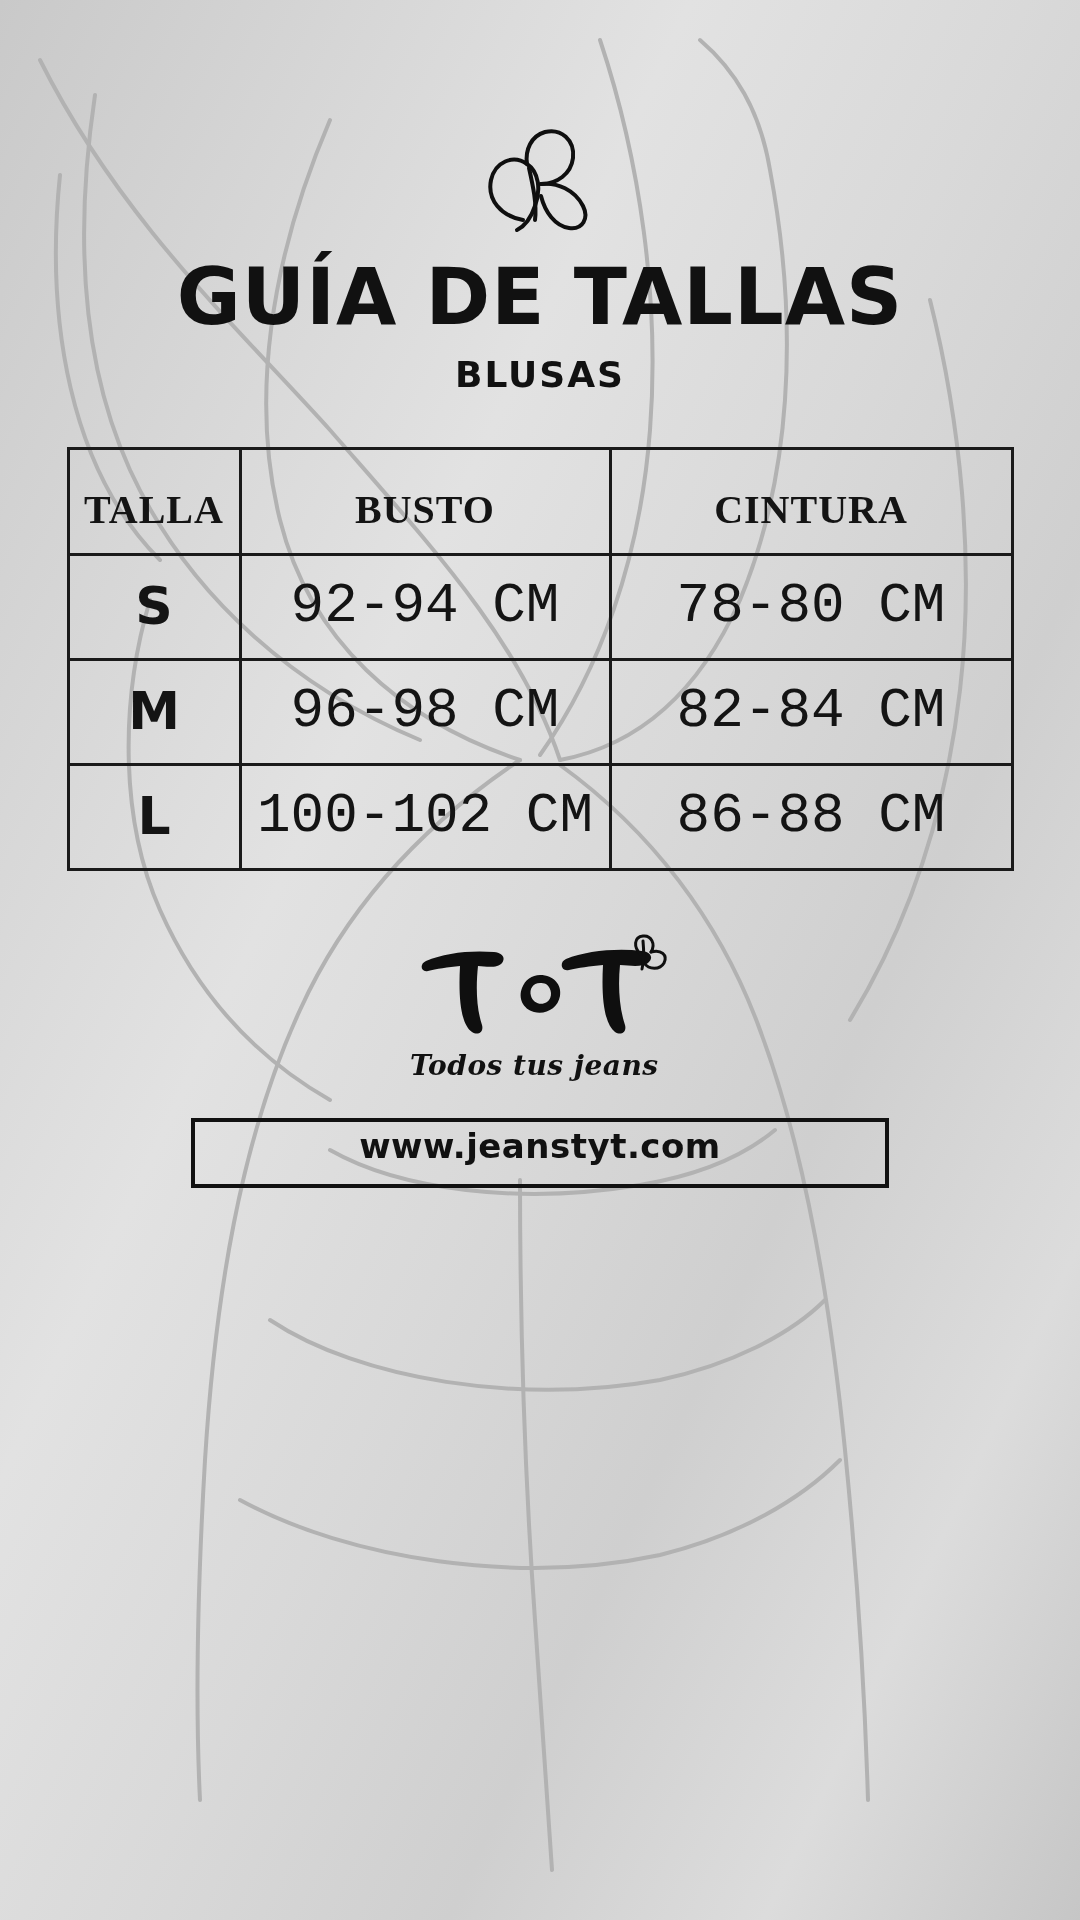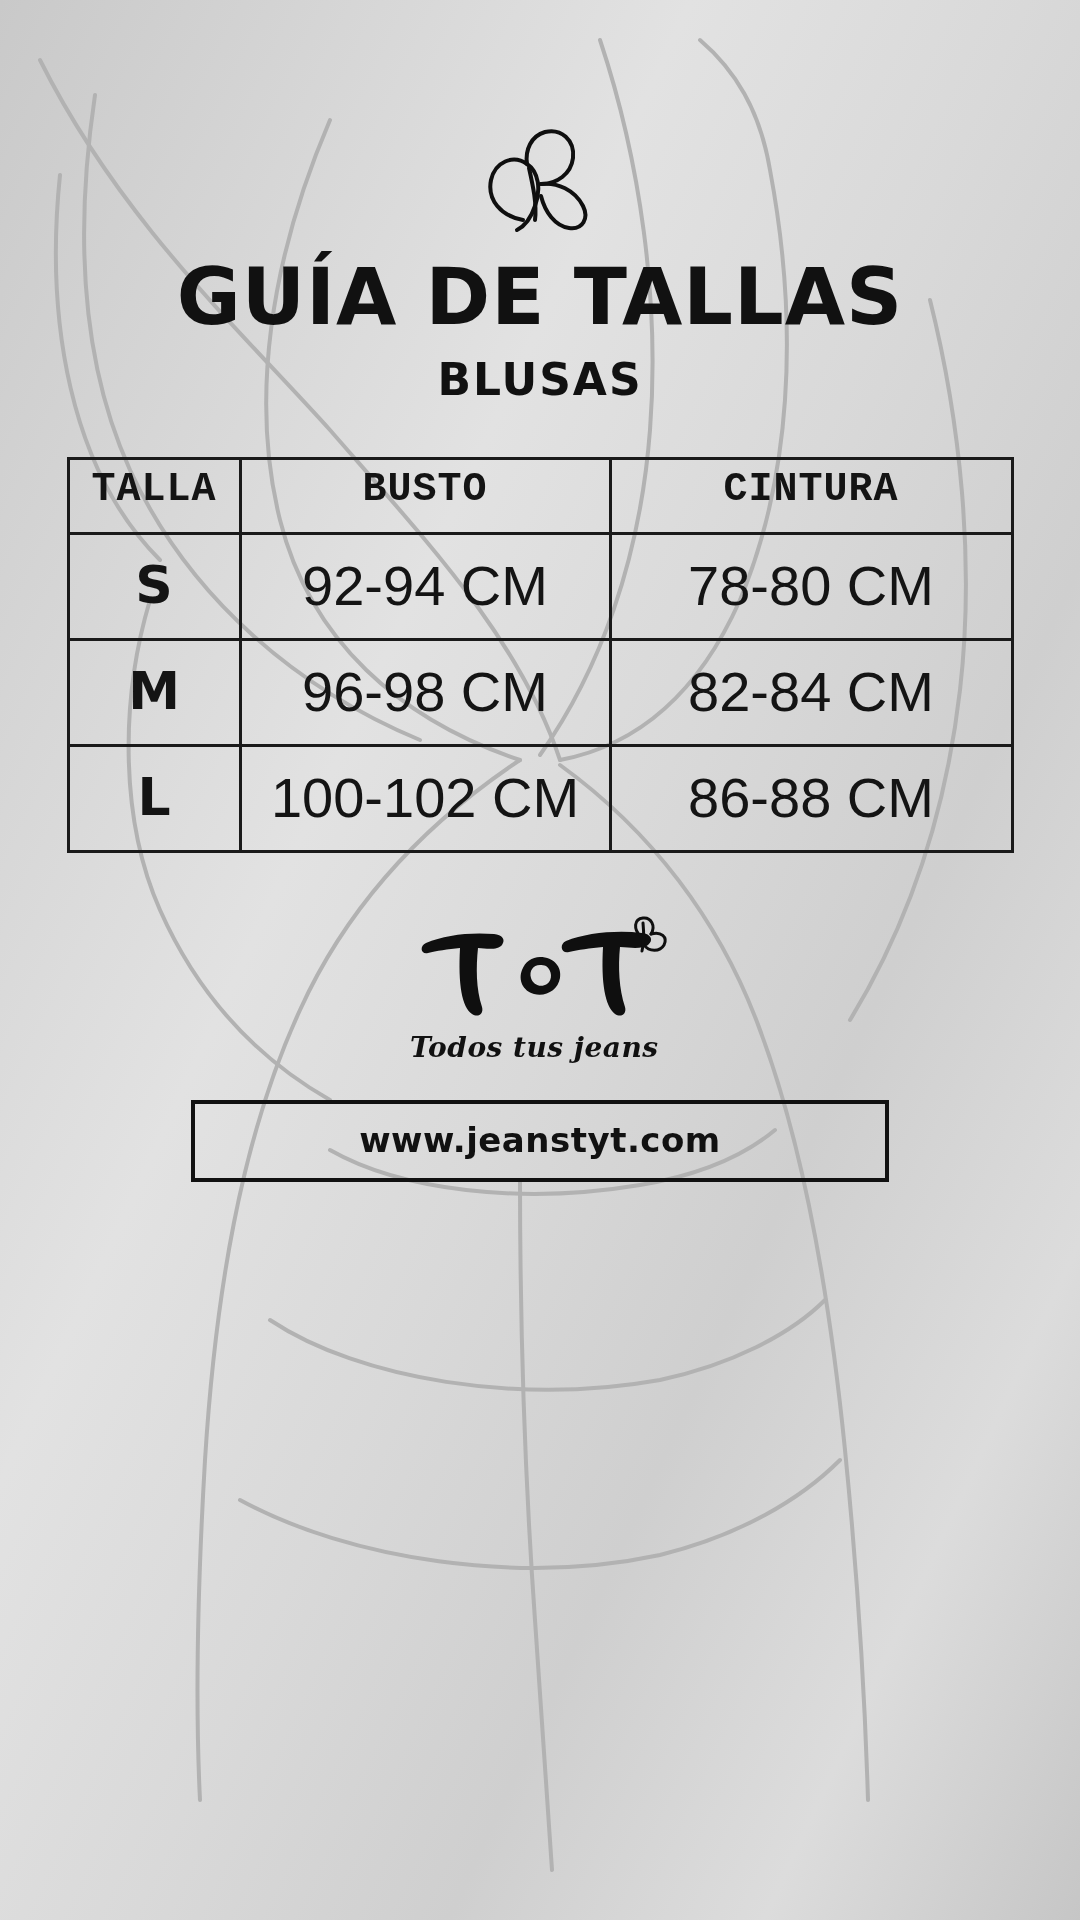--- a/index.html
+++ b/index.html
@@ -57,21 +57,21 @@
     font-size: 78px;
     font-weight: 700;
     letter-spacing: 1px;
     color: #111;
     text-align: center;
     line-height: 1.02;
     font-family: "DejaVu Sans", sans-serif;
   }
   .subtitle {
     margin-top: 16px;
-    font-size: 44px;
+    font-size: 36px;
     font-weight: 700;
     letter-spacing: 2px;
     color: #111;
     text-align: center;
     font-family: "DejaVu Sans", sans-serif;
   }
 
   
   .size-table {
     margin-top: 52px;
@@ -83,27 +83,27 @@
   .size-table td {
     border: 3px solid #1a1a1a;
     text-align: center;
     color: #141414;
     background: transparent;
   }
   .size-table th {
     font-size: 40px;
     font-weight: 700;
     letter-spacing: 1px;
-    padding: 7px 0 20px;
-    font-family: Liberation Mono, monospace;
+    padding: 36px 0 20px;
+    font-family: Liberation Serif, serif;
   }
   .size-table td {
     font-size: 56px;
     padding: 18px 0 20px;
-    font-family: Liberation Sans, sans-serif;
+    font-family: Liberation Mono, monospace;
     font-weight: 300;
   }
   .col-talla { width: 172px; }
   .col-busto { width: 370px; }
   .col-cintura { width: 402px; }
   td.talla-cell {
     font-size: 52px;
     font-weight: 700;
     font-family: "DejaVu Sans", sans-serif;
   }
@@ -143,21 +143,21 @@
     font-weight: 700;
     color: #111;
     font-family: "DejaVu Serif", serif;
     letter-spacing: 0.5px;
   }
 
   .site-box {
     margin-top: 36px;
     width: 690px;
     border: 4px solid #111;
-    padding: 16px 0 18px;
+    padding: 4px 0 18px;
     text-align: center;
   }
   .site-box .site-url {
     font-size: 34px;
     font-weight: 700;
     color: #111;
     letter-spacing: 0.5px;
     font-family: "DejaVu Sans", sans-serif;
   }
 </style>

